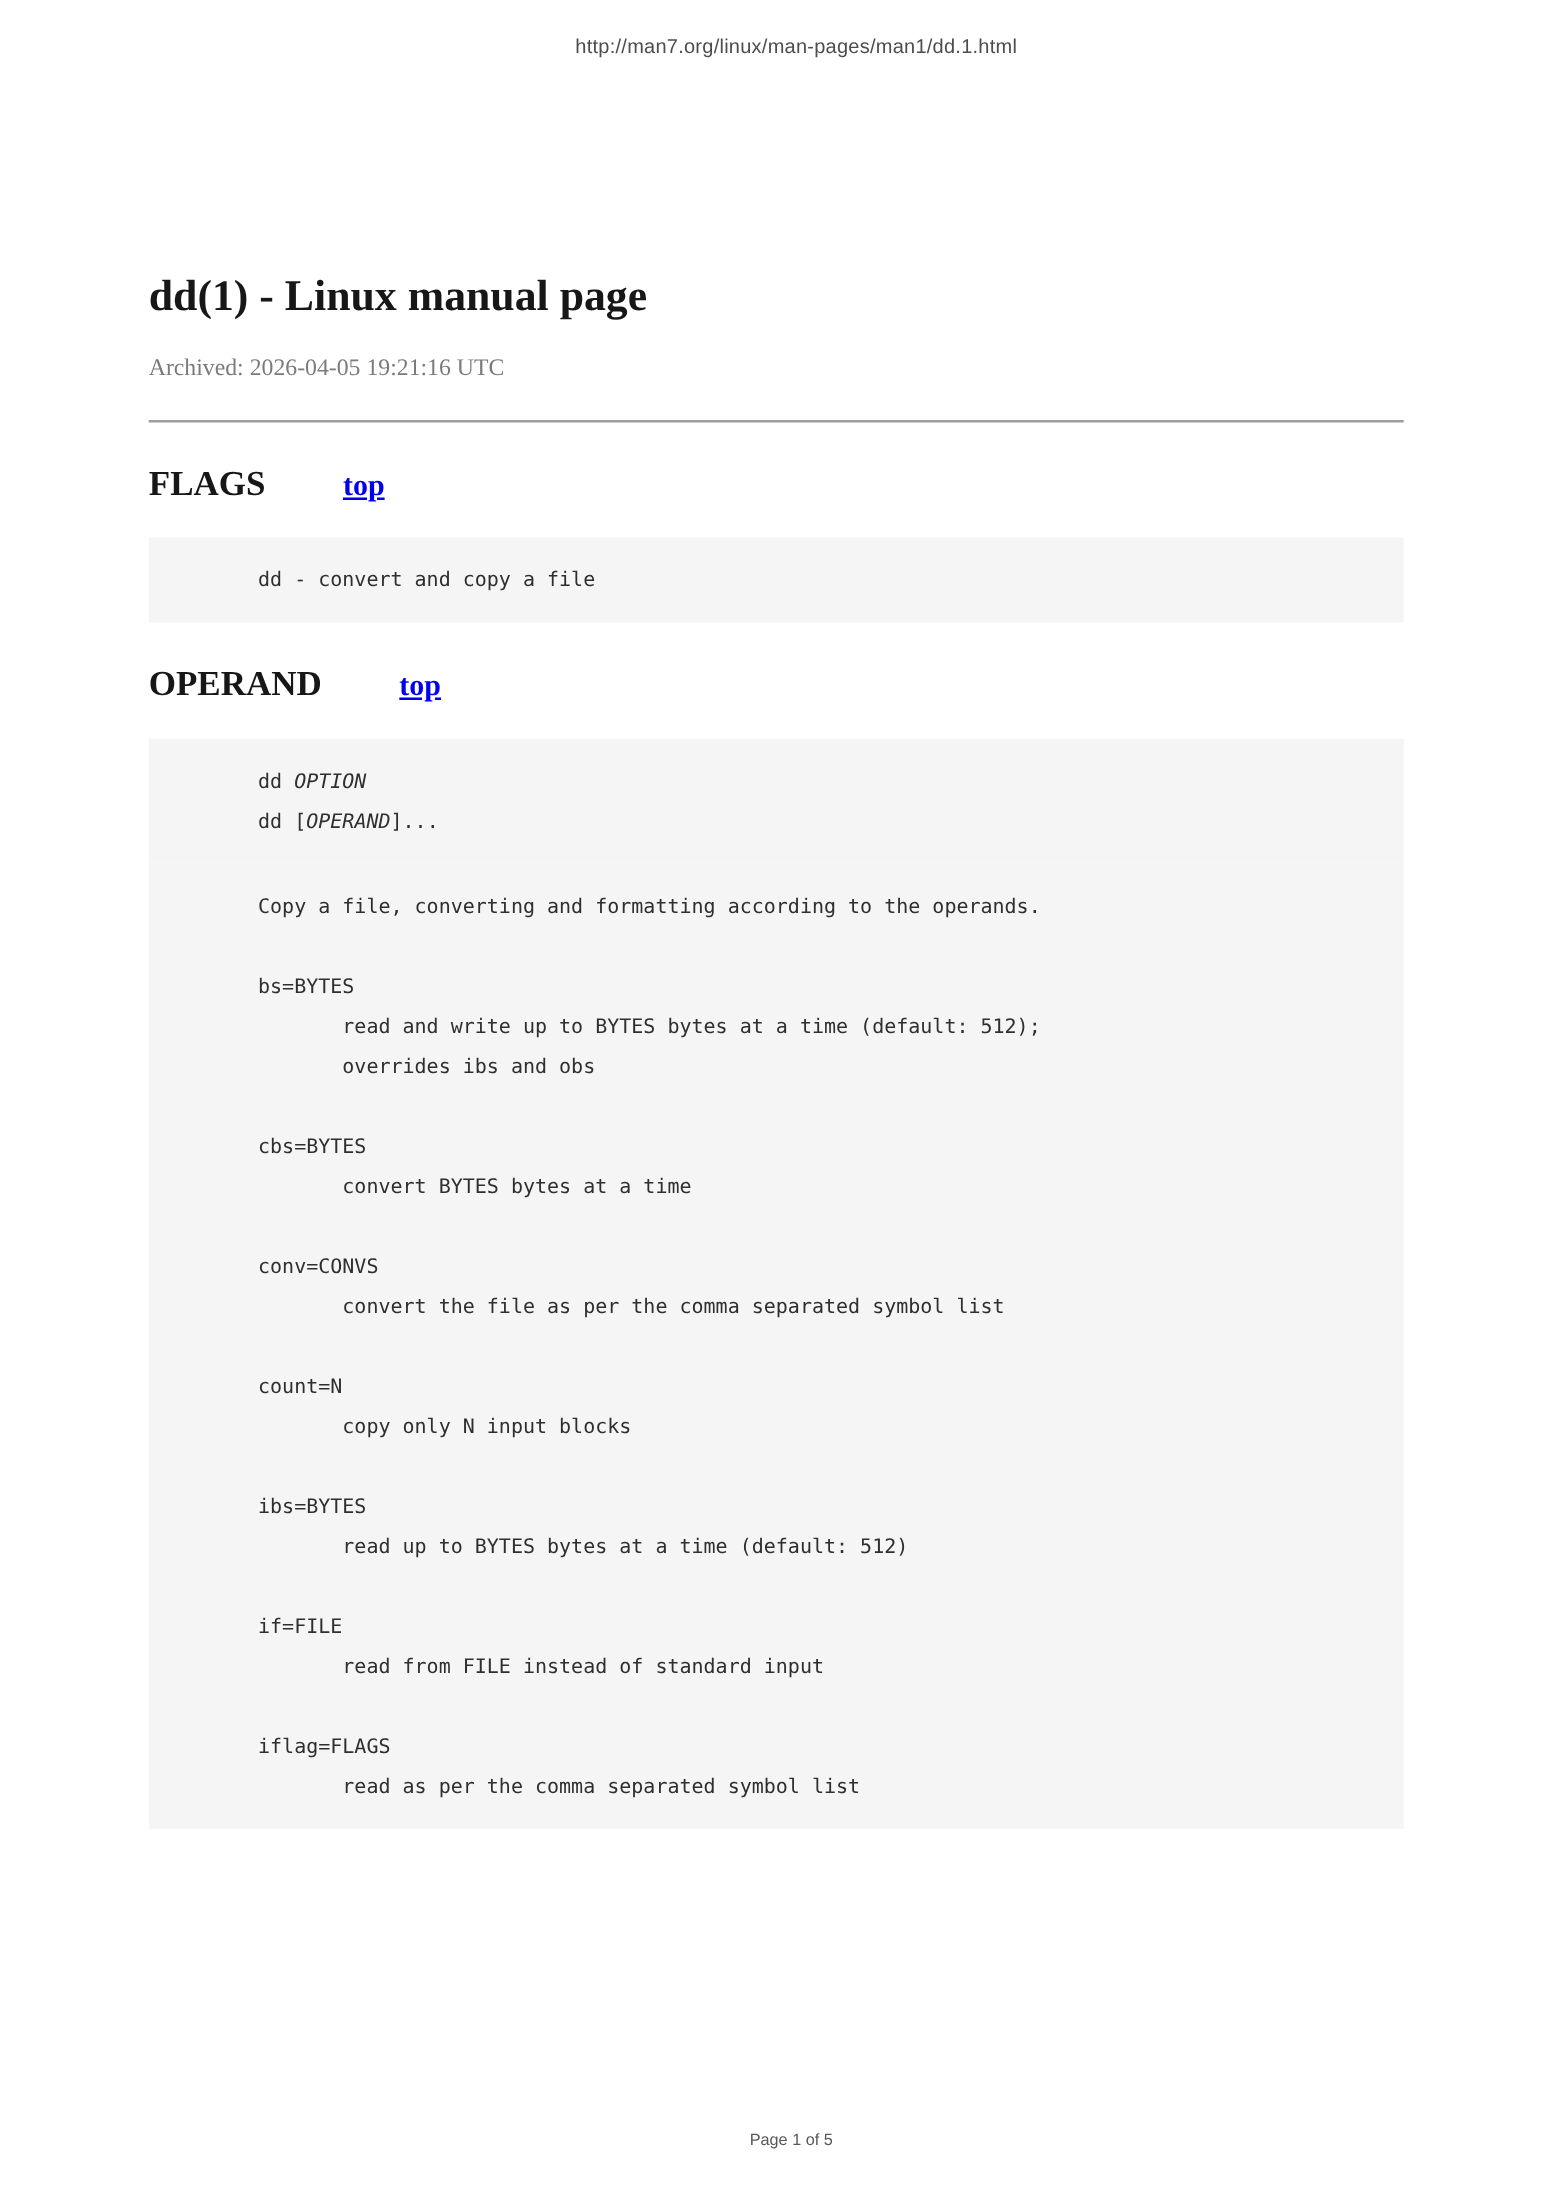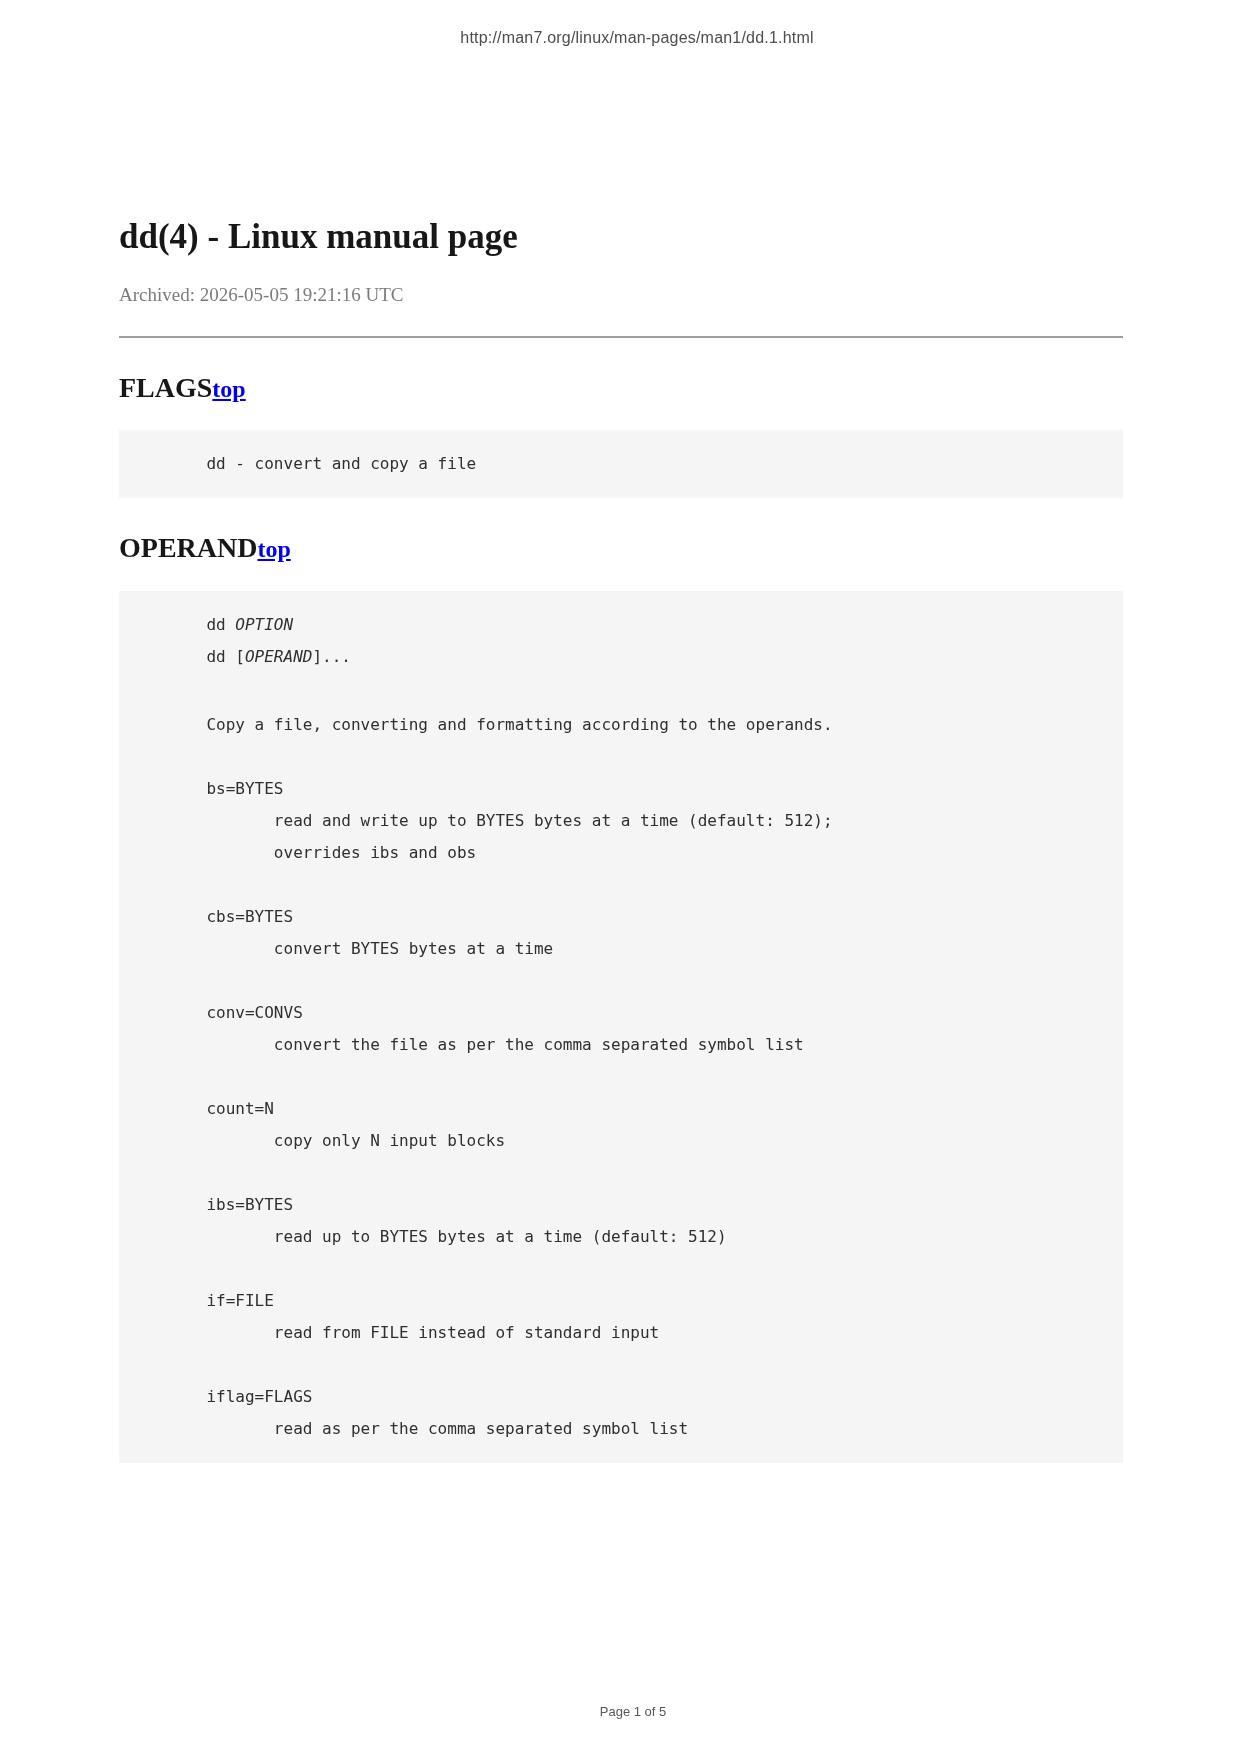--- a/index.html
+++ b/index.html
@@ -49,42 +49,43 @@
   }
   .pre-line { height:32px; line-height:32px; white-space:pre; }
   .it { font-style:italic; }
 
   h2.section-heading {
     margin:33px 0 26px 0;
     font-size:28px; font-weight:700; color:#171717;
     line-height:1.2;
   }
   a.toplink {
+    margin-left:62px;
     font-size:24px; font-weight:700;
     color:var(--link);
     text-decoration:underline;
   }
 
   .page-footer {
     position:absolute; top:1704px; left:12px; width:100%;
     text-align:center;
     font-family:"Liberation Sans", sans-serif;
     font-size:13px; color:#585858;
   }
 </style>
 </head>
 <body>
 
 <div class="print-url">http://man7.org/linux/man-pages/man1/dd.1.html</div>
 
 <div class="content">
 
-  <h1 class="page-title">dd(4) - Linux manual page</h1>
+  <h1 class="page-title">dd(1) - Linux manual page</h1>
 
-  <div class="archived">Archived: 2026-05-05 19:21:16 UTC</div>
+  <div class="archived">Archived: 2026-04-05 19:21:16 UTC</div>
 
   <hr class="divider">
 
 
   <h2 class="section-heading">
     <span>FLAGS</span><a class="toplink" href="#">top</a>
   </h2>
   <pre class="manbox"><div class="pre-line"><span>       dd - convert and copy a file</span></div></pre>
 
   <h2 class="section-heading">

